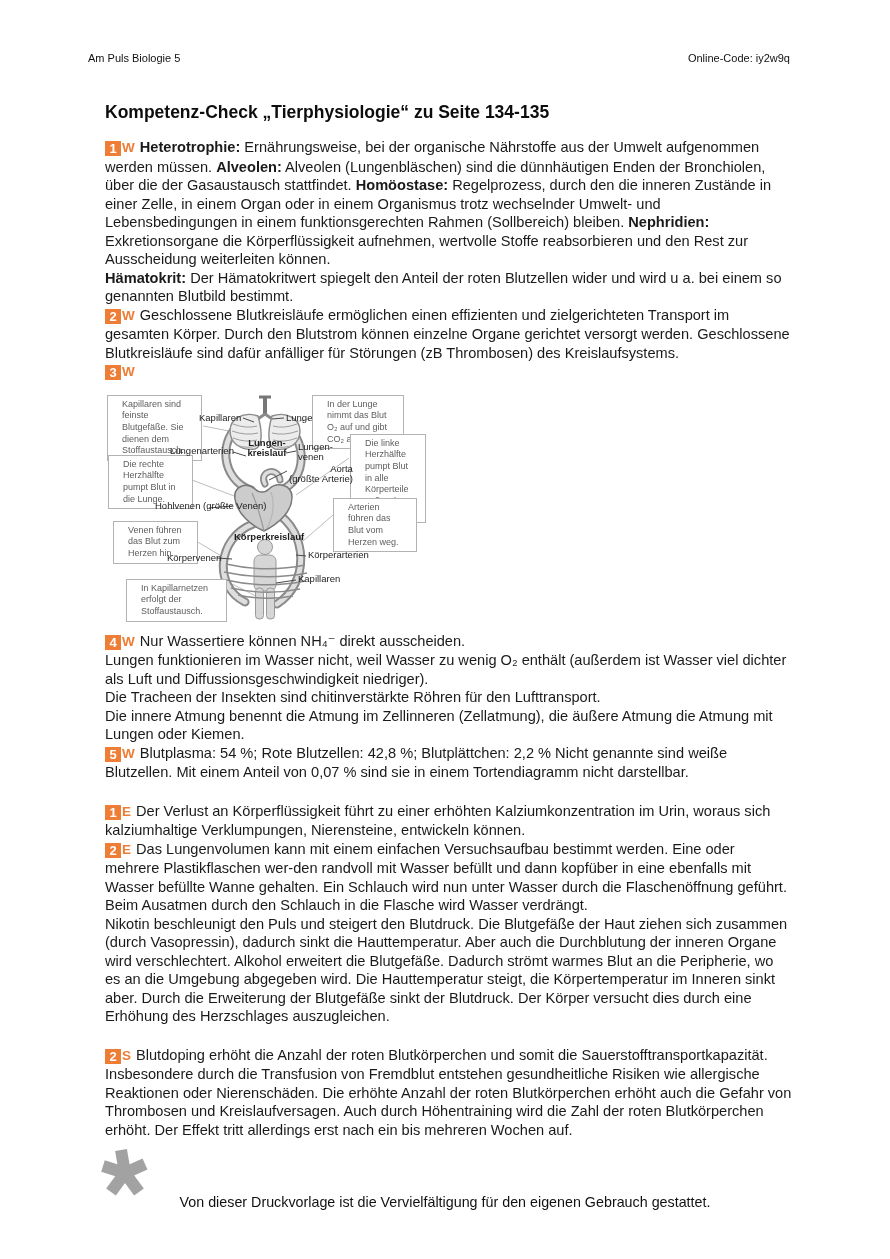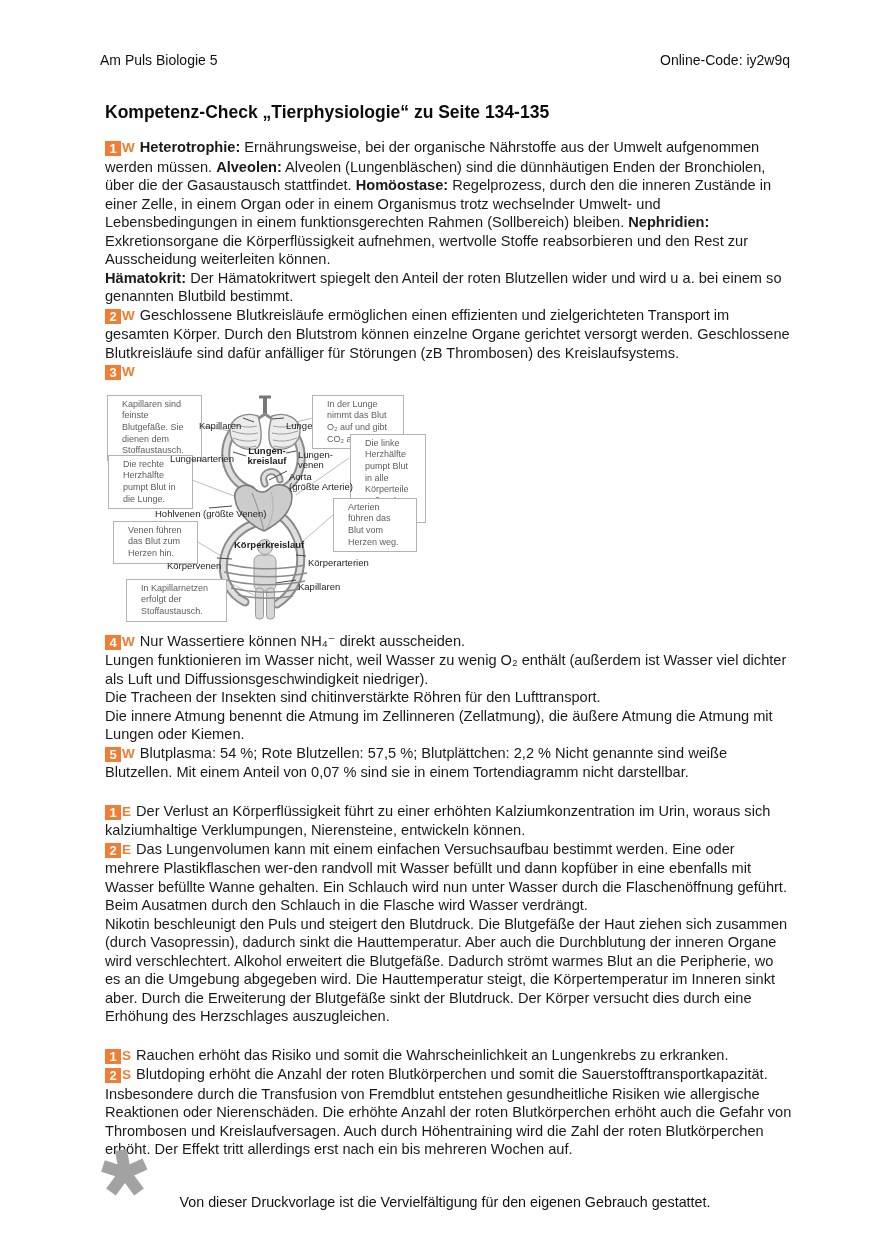--- a/index.html
+++ b/index.html
@@ -3,23 +3,23 @@
 <meta charset="utf-8">
 <style>
   html,body { margin:0; padding:0; background:#e9e9e9; }
   .page {
     position:relative; width:890px; height:1259px; margin:0 auto;
     background:#ffffff; overflow:hidden;
     font-family:"Liberation Sans","DejaVu Sans",sans-serif;
     color:#1a1a1a;
   }
   .header {
-    position:absolute; top:52px; left:100px; right:100px;
+    position:absolute; top:52px; left:88px; right:100px;
     display:flex; justify-content:space-between;
-    font-size:14px; color:#111;
+    font-size:11px; color:#111;
   }
   .main { position:absolute; top:102px; left:105px; width:687px; }
   .title { font-size:17.5px; font-weight:bold; margin:0 0 15px 0; color:#0d0d0d; }
   .main p { margin:0; font-size:14.6px; line-height:18.5px; color:#1a1a1a; }
   .main p strong { font-weight:bold; }
   .gap { height:20px; }
   
   .mnum {
     display:inline-block; width:16px; height:15px; line-height:15px;
     background:#ee7d35; color:#ffffff; font-weight:bold; font-size:13px;
@@ -27,21 +27,21 @@
   }
   .mletter { color:#ee7d35; font-weight:bold; font-size:13.5px; margin:0 5px 0 1px; }
   
   .diagram { position:relative; width:335px; height:232px; margin:10px 0 8px 0; }
   .diagram svg { position:absolute; left:0; top:0; }
   .bubble {
     position:absolute; background:#ffffff; border:1px solid #b3b3b3;
     padding:3px 14px; font-size:9px; line-height:1.3; color:#5d5d5d;
     box-sizing:border-box;
   }
-  .dlabel { position:absolute; font-size:9.5px; line-height:1.15; color:#1c1c1c; white-space:nowrap;margin-top:8px; }
+  .dlabel { position:absolute; font-size:9.5px; line-height:1.15; color:#1c1c1c; white-space:nowrap; }
   .dlabel.pre { white-space:pre-line; }
   .dlabel.bold { font-weight:bold; }
   .dlabel.center { text-align:center; }
   
   .footer-line1 { position:absolute; top:1174px; left:0; right:0; text-align:center; font-size:14.3px; color:#111; }
   .footer-line2 { position:absolute; top:1194px; left:0; right:0; text-align:center; font-size:14.3px; color:#111; }
   .logo { position:absolute; left:93px; top:1140px; }
 </style>
 </head>
 <body>
@@ -154,47 +154,46 @@
       <div class="bubble" style="left:8px; top:129px; width:85px;">Venen führen das Blut zum Herzen hin.</div>
       <div class="bubble" style="left:21px; top:187px; width:101px;">In Kapillarnetzen erfolgt der Stoffaustausch.</div>
 
       <div class="dlabel" style="left:94px; top:21px;">Kapillaren</div>
       <div class="dlabel" style="left:181px; top:21px;">Lunge</div>
       <div class="dlabel" style="left:65px; top:54px;">Lungenarterien</div>
       <div class="dlabel pre bold center" style="left:137px; top:46px; width:50px;">Lungen-
 kreislauf</div>
       <div class="dlabel pre" style="left:193px; top:50px;">Lungen-
 venen</div>
-      <div class="dlabel pre" style="left:184px; top:72px;">Aorta
+      <div class="dlabel pre" style="left:184px; top:72px;text-align:right;">Aorta
 (größte Arterie)</div>
       <div class="dlabel" style="left:6px; top:109px;padding-left:44px;">Hohlvenen (größte Venen)</div>
       <div class="dlabel bold" style="left:129px; top:140px;">Körperkreislauf</div>
       <div class="dlabel" style="left:62px; top:161px;">Körpervenen</div>
       <div class="dlabel" style="left:203px; top:158px;">Körperarterien</div>
       <div class="dlabel" style="left:193px; top:182px;">Kapillaren</div>
     </div>
 
     <p><span class="mnum">4</span><span class="mletter">W</span><span>Nur Wassertiere können NH₄⁻ direkt ausscheiden.</span></p>
     <p>Lungen funktionieren im Wasser nicht, weil Wasser zu wenig O₂ enthält (außerdem ist Wasser viel dichter als Luft und Diffussionsgeschwindigkeit niedriger).</p>
     <p>Die Tracheen der Insekten sind chitinverstärkte Röhren für den Lufttransport.</p>
     <p>Die innere Atmung benennt die Atmung im Zellinneren (Zellatmung), die äußere Atmung die Atmung mit Lungen oder Kiemen.</p>
 
-    <p><span class="mnum">5</span><span class="mletter">W</span><span>Blutplasma: 54 %; Rote Blutzellen: 57,5 %; Blutplättchen: 2,2 % Nicht genannte sind weiße Blutzellen. Mit einem Anteil von 0,07 % sind sie in einem Tortendiagramm nicht darstellbar.</span></p>
+    <p><span class="mnum">5</span><span class="mletter">W</span><span>Blutplasma: 54 %; Rote Blutzellen: 42,8 %; Blutplättchen: 2,2 % Nicht genannte sind weiße Blutzellen. Mit einem Anteil von 0,07 % sind sie in einem Tortendiagramm nicht darstellbar.</span></p>
 
     <div class="gap"></div>
 
     <p><span class="mnum">1</span><span class="mletter">E</span><span>Der Verlust an Körperflüssigkeit führt zu einer erhöhten Kalziumkonzentration im Urin, woraus sich kalziumhaltige Verklumpungen, Nierensteine, entwickeln können.</span></p>
 
     <p><span class="mnum">2</span><span class="mletter">E</span><span>Das Lungenvolumen kann mit einem einfachen Versuchsaufbau bestimmt werden. Eine oder mehrere Plastikflaschen wer-den randvoll mit Wasser befüllt und dann kopfüber in eine ebenfalls mit Wasser befüllte Wanne gehalten. Ein Schlauch wird nun unter Wasser durch die Flaschenöffnung geführt. Beim Ausatmen durch den Schlauch in die Flasche wird Wasser verdrängt.</span></p>
 
     <p>Nikotin beschleunigt den Puls und steigert den Blutdruck. Die Blutgefäße der Haut ziehen sich zusammen (durch Vasopressin), dadurch sinkt die Hauttemperatur. Aber auch die Durchblutung der inneren Organe wird verschlechtert. Alkohol erweitert die Blutgefäße. Dadurch strömt warmes Blut an die Peripherie, wo es an die Umgebung abgegeben wird. Die Hauttemperatur steigt, die Körpertemperatur im Inneren sinkt aber. Durch die Erweiterung der Blutgefäße sinkt der Blutdruck. Der Körper versucht dies durch eine Erhöhung des Herzschlages auszugleichen.</p>
 
     <div class="gap"></div>
 
-    <p><span class="mnum">1</span><span class="mletter">S</span><span>Rauchen erhöht das Risiko und somit die Wahrscheinlichkeit an Lungenkrebs zu erkranken.</span></p>
 
     <p><span class="mnum">2</span><span class="mletter">S</span><span>Blutdoping erhöht die Anzahl der roten Blutkörperchen und somit die Sauerstofftransportkapazität. Insbesondere durch die Transfusion von Fremdblut entstehen gesundheitliche Risiken wie allergische Reaktionen oder Nierenschäden. Die erhöhte Anzahl der roten Blutkörperchen erhöht auch die Gefahr von Thrombosen und Kreislaufversagen. Auch durch Höhentraining wird die Zahl der roten Blutkörperchen erhöht. Der Effekt tritt allerdings erst nach ein bis mehreren Wochen auf.</span></p>
   </div>
 
   <svg class="logo" width="64" height="64" viewBox="0 0 64 64">
     <g stroke="#a2a2a2" stroke-width="12" stroke-linecap="butt">
       <line x1="32" y1="33" x2="28" y2="10"></line>
       <line x1="32" y1="33" x2="52" y2="24"></line>
       <line x1="32" y1="33" x2="46" y2="52"></line>
       <line x1="32" y1="33" x2="18" y2="52"></line>

